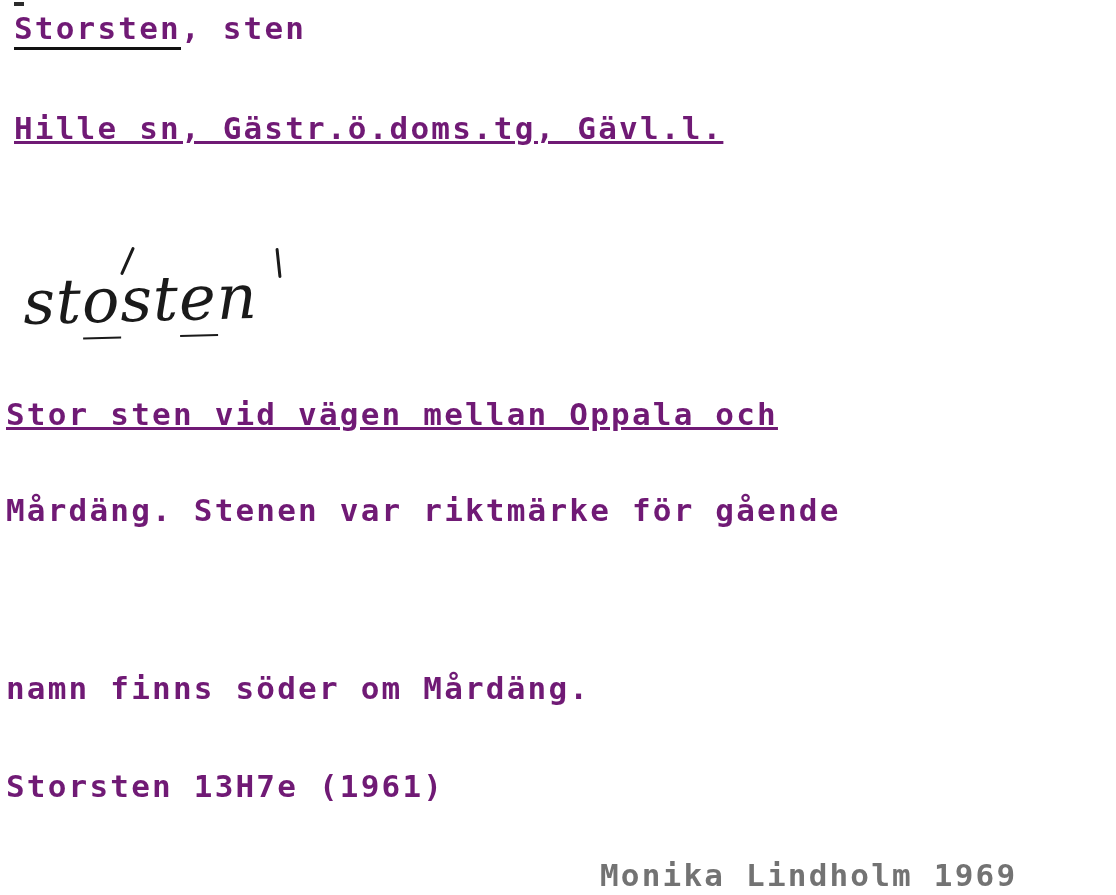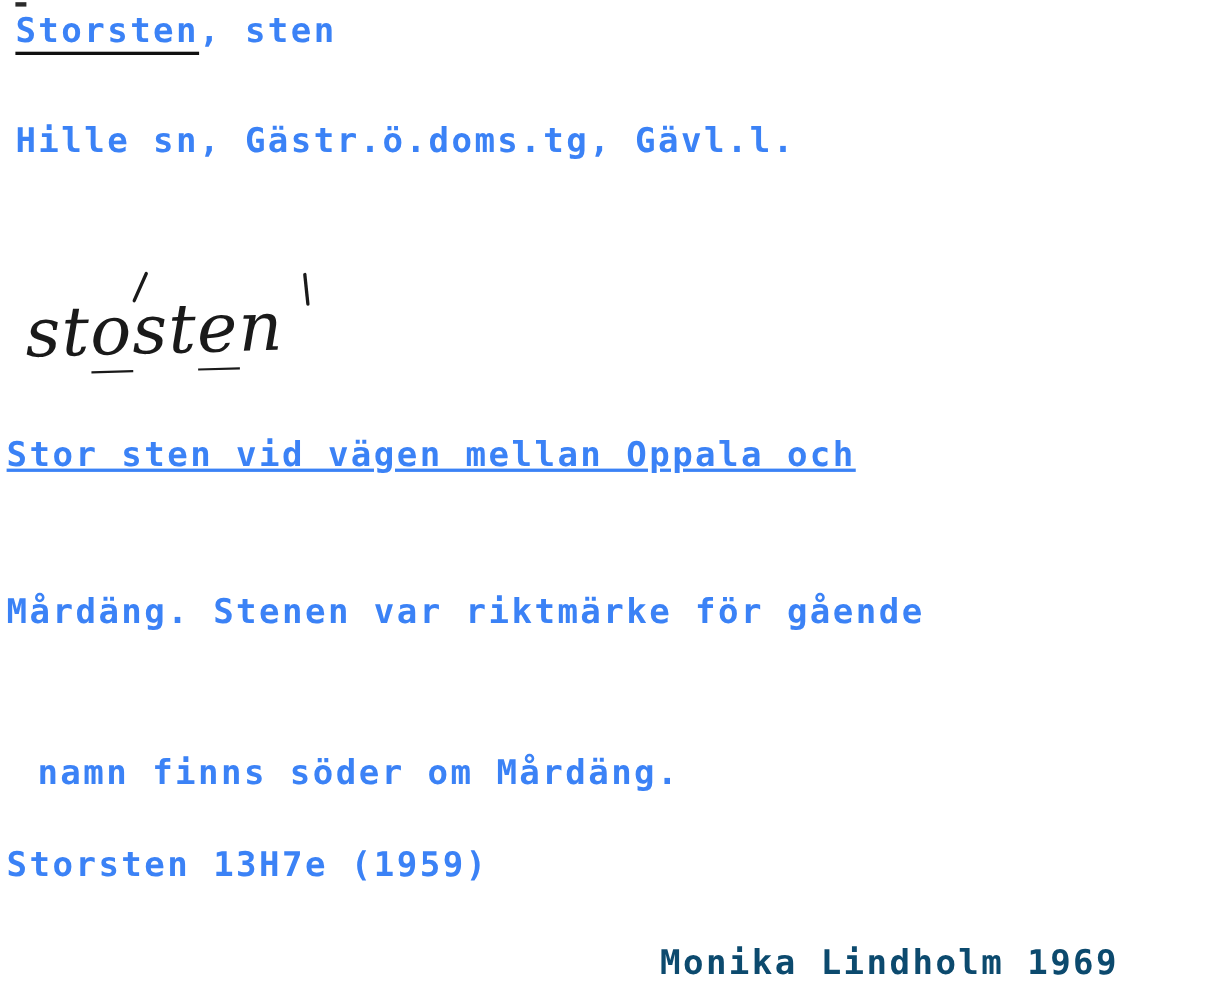--- a/index.html
+++ b/index.html
@@ -22,21 +22,21 @@
     background: #ffffff;
   }
 
   
   .tw {
     position: absolute;
     font-family: "DejaVu Sans Mono", monospace;
     font-weight: 700;
     font-size: 31px;
     letter-spacing: 2.2px;
-    color: #3b82f6;
+    color: #701a75;
     white-space: pre;
     line-height: 1;
   }
 
   .tw.headword {
     text-decoration: none;
   }
   .headword .underlined {
     border-bottom: 3px solid #111111;
     padding-bottom: 1px;
@@ -72,42 +72,42 @@
     position: absolute;
     background: #2b2b2b;
   }
 
   .signature {
     position: absolute;
     font-family: "DejaVu Sans Mono", monospace;
     font-weight: 700;
     font-size: 31px;
     letter-spacing: 2.2px;
-    color: #0c4a6e;
+    color: #737373;
     white-space: pre;
     line-height: 1;
   }
 </style>
 </head>
 <body>
 
 <div class="card">
 
   <div class="speck" style="left:14px; top:2px; width:10px; height:4px;"></div>
 
   <div class="tw headword" style="left:14px; top:13px;"><span class="underlined">Storsten</span><span>, sten</span></div>
 
-  <div class="tw" style="left:14px; top:113px;">Hille sn, Gästr.ö.doms.tg, Gävl.l.</div>
+  <div class="tw" style="left:14px; top:113px;text-decoration:underline;">Hille sn, Gästr.ö.doms.tg, Gävl.l.</div>
 
   <div class="hand" style="left:24px; top:272px;"><span>st</span><span class="u">o</span><span>st</span><span class="u">e</span><span>n</span></div>
 
   <div class="hand-accent" style="left:126px; top:246px; transform: rotate(24deg);"></div>
   <div class="hand-accent" style="left:277px; top:248px; transform: rotate(-6deg);"></div>
 
   <div class="tw" style="left:6px; top:399px;text-decoration:underline;">Stor sten vid vägen mellan Oppala och</div>
-  <div class="tw" style="left:6px; top:495px;margin-top:46px;">Mårdäng. Stenen var riktmärke för gående</div>
-  <div class="tw" style="left:6px; top:688px;margin-left:28px;">namn finns söder om Mårdäng.</div>
+  <div class="tw" style="left:6px; top:495px;">Mårdäng. Stenen var riktmärke för gående</div>
+  <div class="tw" style="left:6px; top:673px;">namn finns söder om Mårdäng.</div>
 
-  <div class="tw" style="left:6px; top:771px;">Storsten 13H7e (1959)</div>
+  <div class="tw" style="left:6px; top:771px;">Storsten 13H7e (1961)</div>
 
   <div class="signature" style="left:600px; top:860px;">Monika Lindholm 1969</div>
 
 </div>
 
 </body></html>

